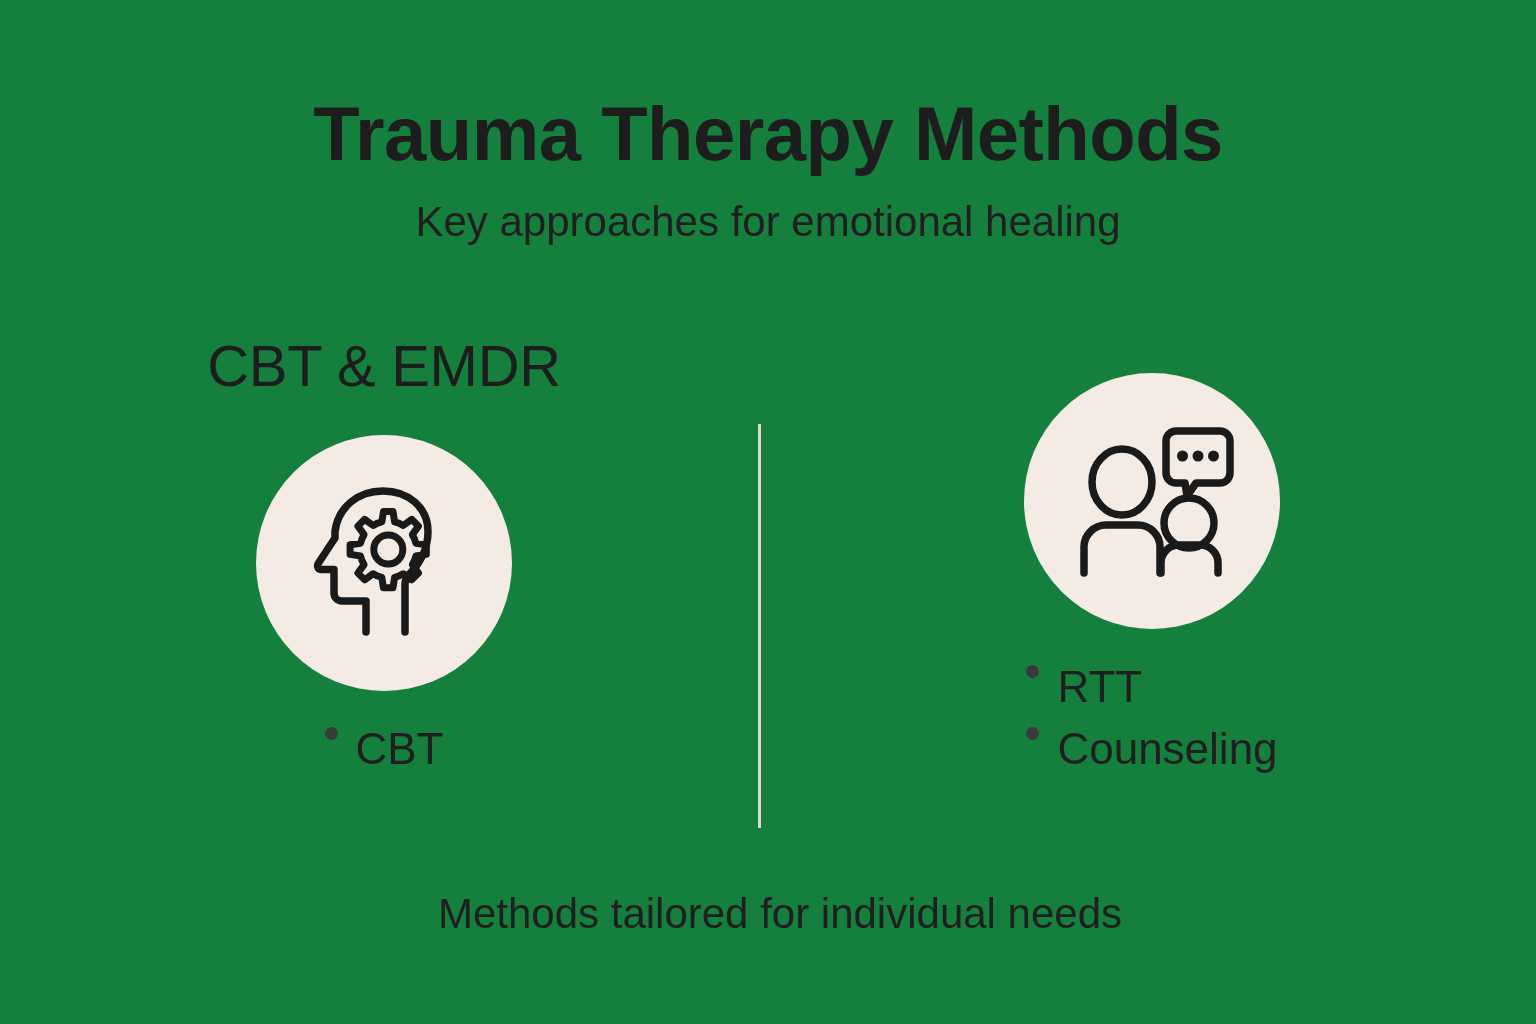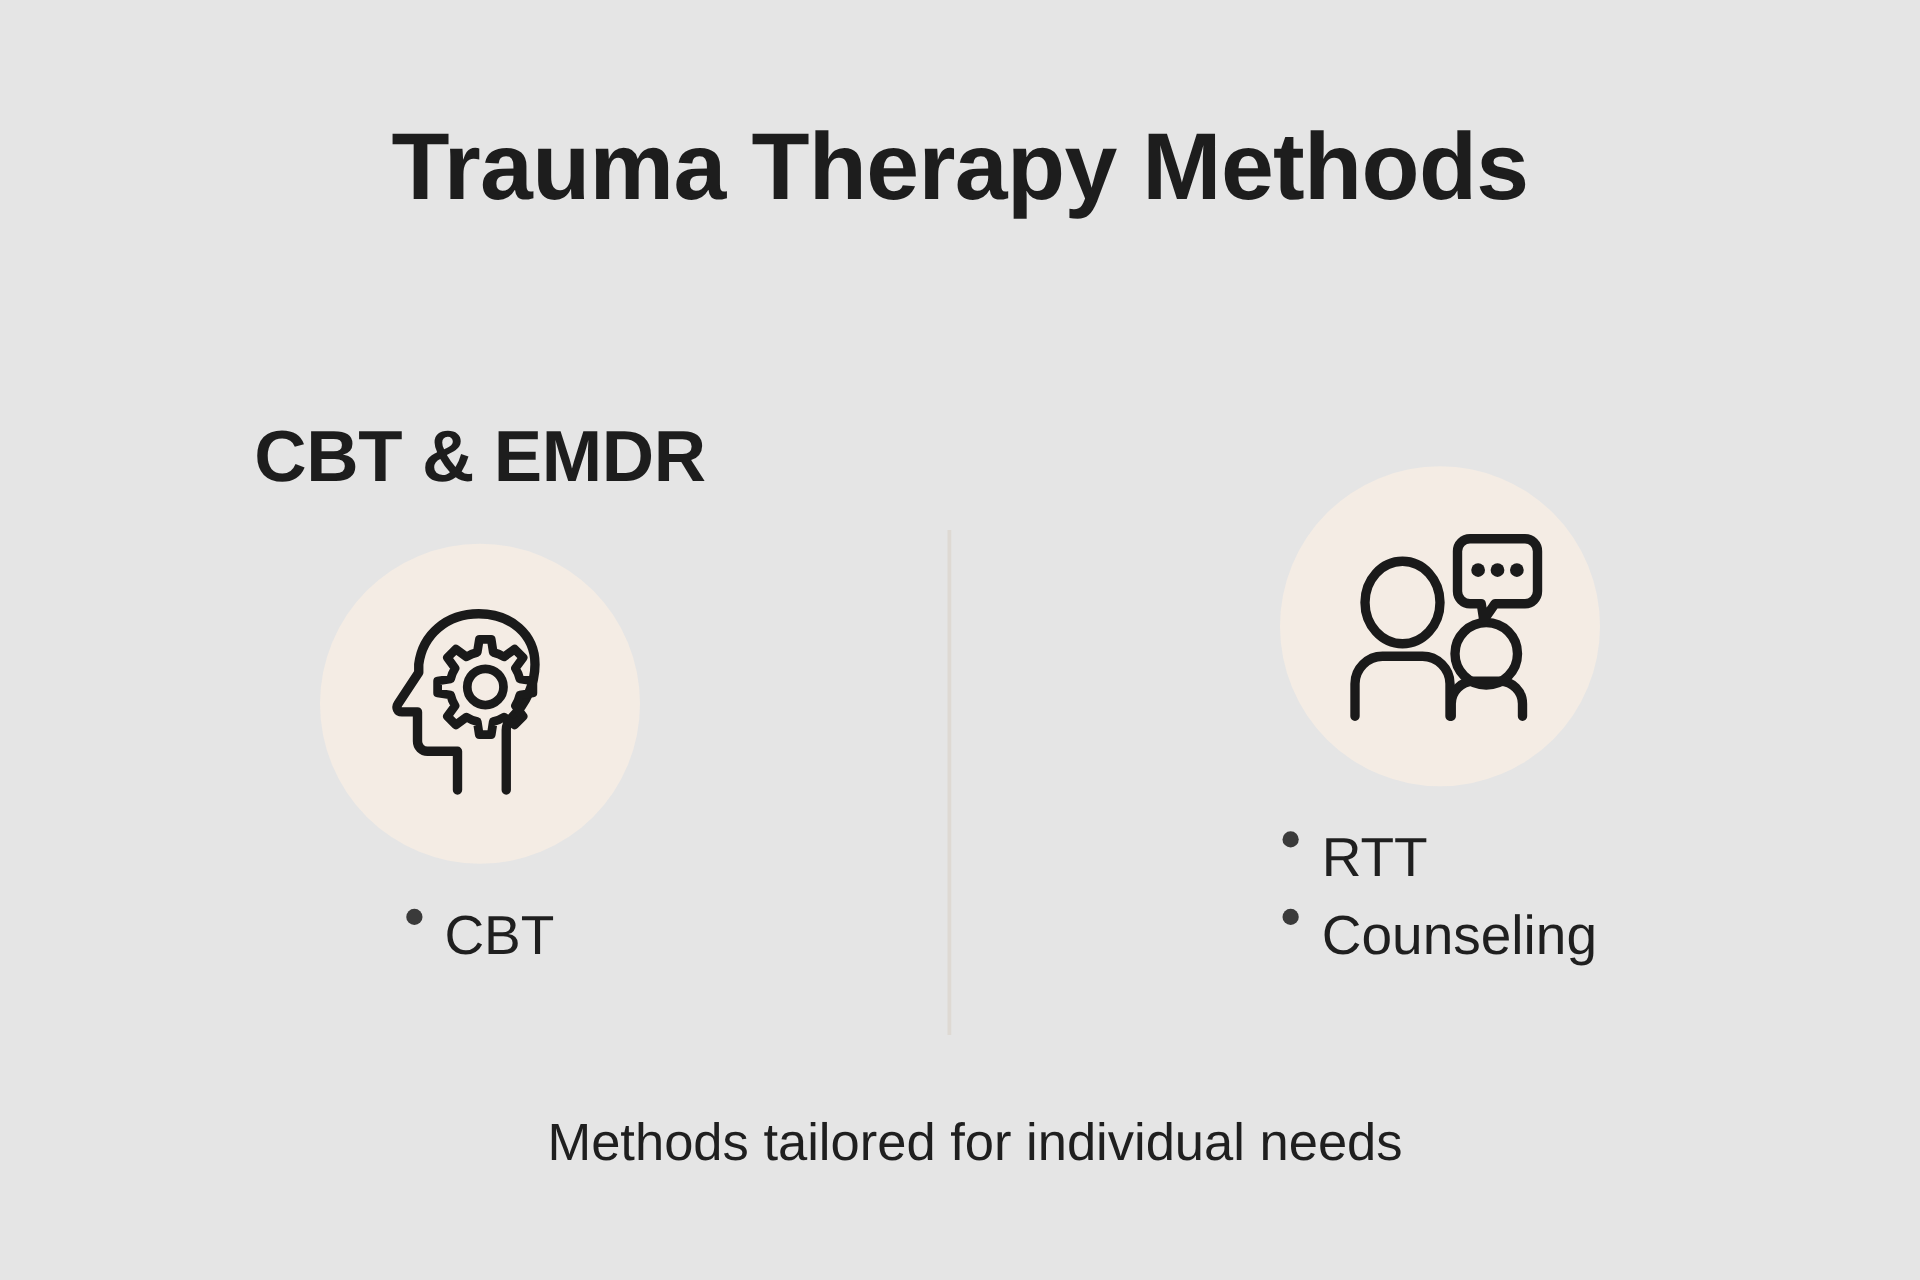--- a/index.html
+++ b/index.html
@@ -11,21 +11,21 @@
     height: 1024px;
     background: #faf8f6;
     font-family: "Liberation Sans", sans-serif;
     overflow: hidden;
   }
 
   .slide {
     position: relative;
     width: 1536px;
     height: 1024px;
-    background: #e5e5e5;
+    background: #15803d;
     box-sizing: border-box;
   }
 
   
   .header {
     position: absolute;
     top: 96px;
     left: 0;
     width: 1536px;
     text-align: center;
@@ -58,21 +58,21 @@
     align-items: flex-start;
   }
   .column {
     width: 768px;
     display: flex;
     flex-direction: column;
     align-items: center;
   }
   .col-heading {
     font-size: 58px;
-    font-weight: bold;
+    font-weight: normal;
     color: #1d1d1d;
     line-height: 1.0;
     letter-spacing: -0.3px;
     margin: 0;
     height: 62px;
     text-align: right;
   }
 
   
   .icon-badge {
@@ -143,20 +143,21 @@
     margin: 0;
   }
 </style>
 </head>
 <body>
 
 <div class="slide">
 
   <div class="header">
     <h1 class="title">Trauma Therapy Methods</h1>
+    <p class="subtitle">Key approaches for emotional healing</p>
   </div>
 
   <div class="columns">
 
     <div class="column">
       <h2 class="col-heading">CBT &amp; EMDR</h2>
 
       <div class="icon-badge">
         <span>
           <svg width="150" height="150" viewBox="0 0 150 150" fill="none" xmlns="http://www.w3.org/2000/svg">

